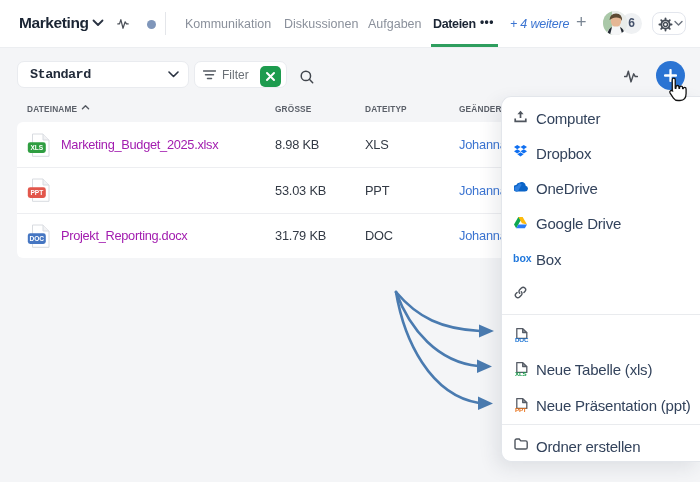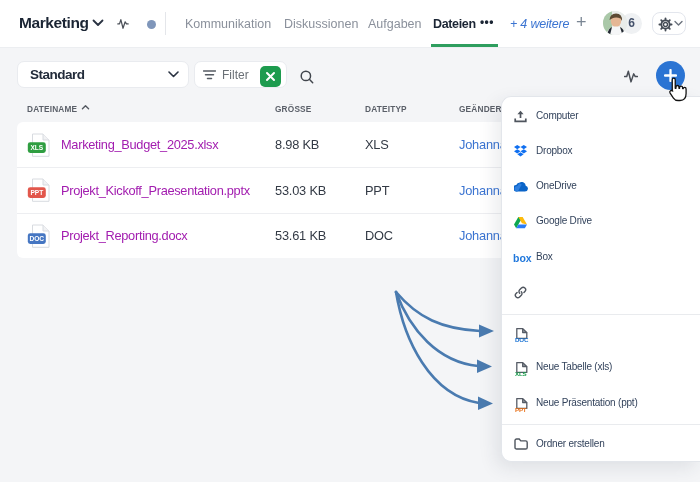--- a/index.html
+++ b/index.html
@@ -15,21 +15,21 @@
   .whitebox{position:absolute;background:#fff;border:1px solid #e9ebef;border-radius:7px;box-sizing:border-box;}
   
   .hdr{position:absolute;top:104px;font-size:9px;font-weight:bold;color:#5a5f68;letter-spacing:.2px;transform:scaleX(.92);transform-origin:0 0;}
   #rows{position:absolute;left:17px;top:122px;width:666px;height:136px;background:#fff;border-radius:6px;}
   .rowline{position:absolute;left:0;width:666px;height:1px;background:#edeef1;}
   .fname{position:absolute;left:44px;top:50%;margin-top:-8px;font-size:12.8px;color:#a21caf;letter-spacing:-.3px;}
   .fcell{position:absolute;top:50%;margin-top:-8px;font-size:12.8px;color:#333a45;letter-spacing:-.2px;}
   .flink{position:absolute;left:442px;top:50%;margin-top:-8px;font-size:12.8px;color:#3b74d1;letter-spacing:-.2px;}
   
   #menu{position:absolute;left:501px;top:96px;width:199px;height:366px;background:#fff;border:1px solid #e3e6eb;border-right:none;border-radius:10px 0 0 10px;box-sizing:border-box;box-shadow:-5px 6px 18px rgba(40,50,70,.10);}
-  .mitem{position:absolute;left:34px;font-size:10px;color:#33435c;letter-spacing:-.2px;}
+  .mitem{position:absolute;left:34px;font-size:15px;color:#33435c;letter-spacing:-.2px;}
   .micon{position:absolute;left:12px;}
   .mdivider{position:absolute;left:0;width:199px;height:1px;background:#e9ebee;}
 </style>
 </head>
 <body>
 <div id="topbar">
   <span id="title">Marketing</span>
   <svg class="abs" style="left:92px;top:19px" width="12" height="8" viewBox="0 0 12 8">
       <path d="M1.5 1.5 L6 6 L10.5 1.5" fill="none" stroke="#2a3342" stroke-width="1.8" stroke-linecap="round" stroke-linejoin="round"></path>
     </svg>
@@ -83,21 +83,21 @@
         <line x1="3.25" y1="-3.25" x2="4.31" y2="-4.31"></line>
       </g>
     </g>
   </svg>
   <svg class="abs" style="left:674px;top:20px" width="9" height="7" viewBox="0 0 9 7">
       <path d="M1 1.5 L4.5 5 L8 1.5" fill="none" stroke="#6b727d" stroke-width="1.4" stroke-linecap="round" stroke-linejoin="round"></path>
     </svg>
 </div>
 
 <div class="whitebox" style="left:17px;top:61px;width:172px;height:27px;"></div>
-<span class="abs" style="left:30px;top:67px;font-size:13.5px;font-weight:bold;color:#222b3a;letter-spacing:-.5px;">Standard</span>
+<span class="abs" style="left:30px;top:67px;font-size:13.5px;font-weight:bold;color:#222b3a;letter-spacing:-.5px;font-family:Liberation Mono, monospace;">Standard</span>
 <svg class="abs" style="left:168px;top:71px" width="11" height="7" viewBox="0 0 11 7">
     <path d="M1 1 L5.5 5.5 L10 1" fill="none" stroke="#2a3342" stroke-width="1.6" stroke-linecap="round" stroke-linejoin="round"></path>
   </svg>
 <div class="whitebox" style="left:194px;top:61px;width:93px;height:27px;"></div>
 <svg class="abs" style="left:203px;top:70px" width="13" height="10" viewBox="0 0 13 10">
     <path d="M0.5 1 H12.5 M2.5 4.8 H10.5 M4.5 8.6 H8.5" stroke="#555b63" stroke-width="1.5" stroke-linecap="round"></path>
   </svg>
 <span class="abs" style="left:222px;top:68px;font-size:12px;color:#6a7076;">Filter</span>
 <div class="abs" style="left:260px;top:66px;width:21px;height:21px;border-radius:5px;background:#1d9b4e;"></div>
 <svg class="abs" style="left:265px;top:71px" width="11" height="11" viewBox="0 0 11 11">
@@ -138,34 +138,33 @@
     <span class="fcell" style="left:348px;">XLS</span>
     <span class="flink">Johanna</span>
   </div>
   <div class="row abs" style="left:0;top:46px;width:666px;height:45px;">
     <svg class="abs" style="left:10px;top:10px" width="40" height="26" viewBox="0 0 40 26">
       <path d="M5.5 1 H16 L22 7 V23.3 H5.5 Z" fill="#fff" stroke="#d8dbe0" stroke-width="1"></path>
       <path d="M16 1 V7 H22" fill="#f1f2f4" stroke="#d8dbe0" stroke-width="1"></path>
       <rect x="0.8" y="9.3" width="18" height="10.6" rx="2.4" fill="#e2574c"></rect>
       <text x="9.8" y="17" text-anchor="middle" font-size="6.6" font-weight="bold" fill="#fff" font-family="Liberation Sans">PPT</text>
     </svg>
-    <span class="fname">Projekt_Kickoff_Praesentation.pptx</span>
     <span class="fcell" style="left:258px;">53.03 KB</span>
     <span class="fcell" style="left:348px;">PPT</span>
     <span class="flink">Johanna</span>
   </div>
   <div class="row abs" style="left:0;top:91px;width:666px;height:45px;">
     <svg class="abs" style="left:10px;top:11px" width="40" height="26" viewBox="0 0 40 26">
       <path d="M5.5 1 H16 L22 7 V23.3 H5.5 Z" fill="#fff" stroke="#d8dbe0" stroke-width="1"></path>
       <path d="M16 1 V7 H22" fill="#f1f2f4" stroke="#d8dbe0" stroke-width="1"></path>
       <rect x="0.8" y="9.3" width="18" height="10.6" rx="2.4" fill="#4576c2"></rect>
       <text x="9.8" y="17" text-anchor="middle" font-size="6.6" font-weight="bold" fill="#fff" font-family="Liberation Sans">DOC</text>
     </svg>
     <span class="fname">Projekt_Reporting.docx</span>
-    <span class="fcell" style="left:258px;">53.61 KB</span>
+    <span class="fcell" style="left:258px;">31.79 KB</span>
     <span class="fcell" style="left:348px;">DOC</span>
     <span class="flink">Johanna</span>
   </div>
 </div>
 
 <svg class="abs" style="left:380px;top:270px" width="130" height="160" viewBox="0 0 130 160">
   <g stroke="#4a7bb0" stroke-width="2.6" fill="none" stroke-linecap="round">
     <path d="M16 22 C38 48 62 59 100 61"></path>
     <path d="M16 22 C30 60 58 92 98 96"></path>
     <path d="M16 22 C24 70 50 125 99 133"></path>

